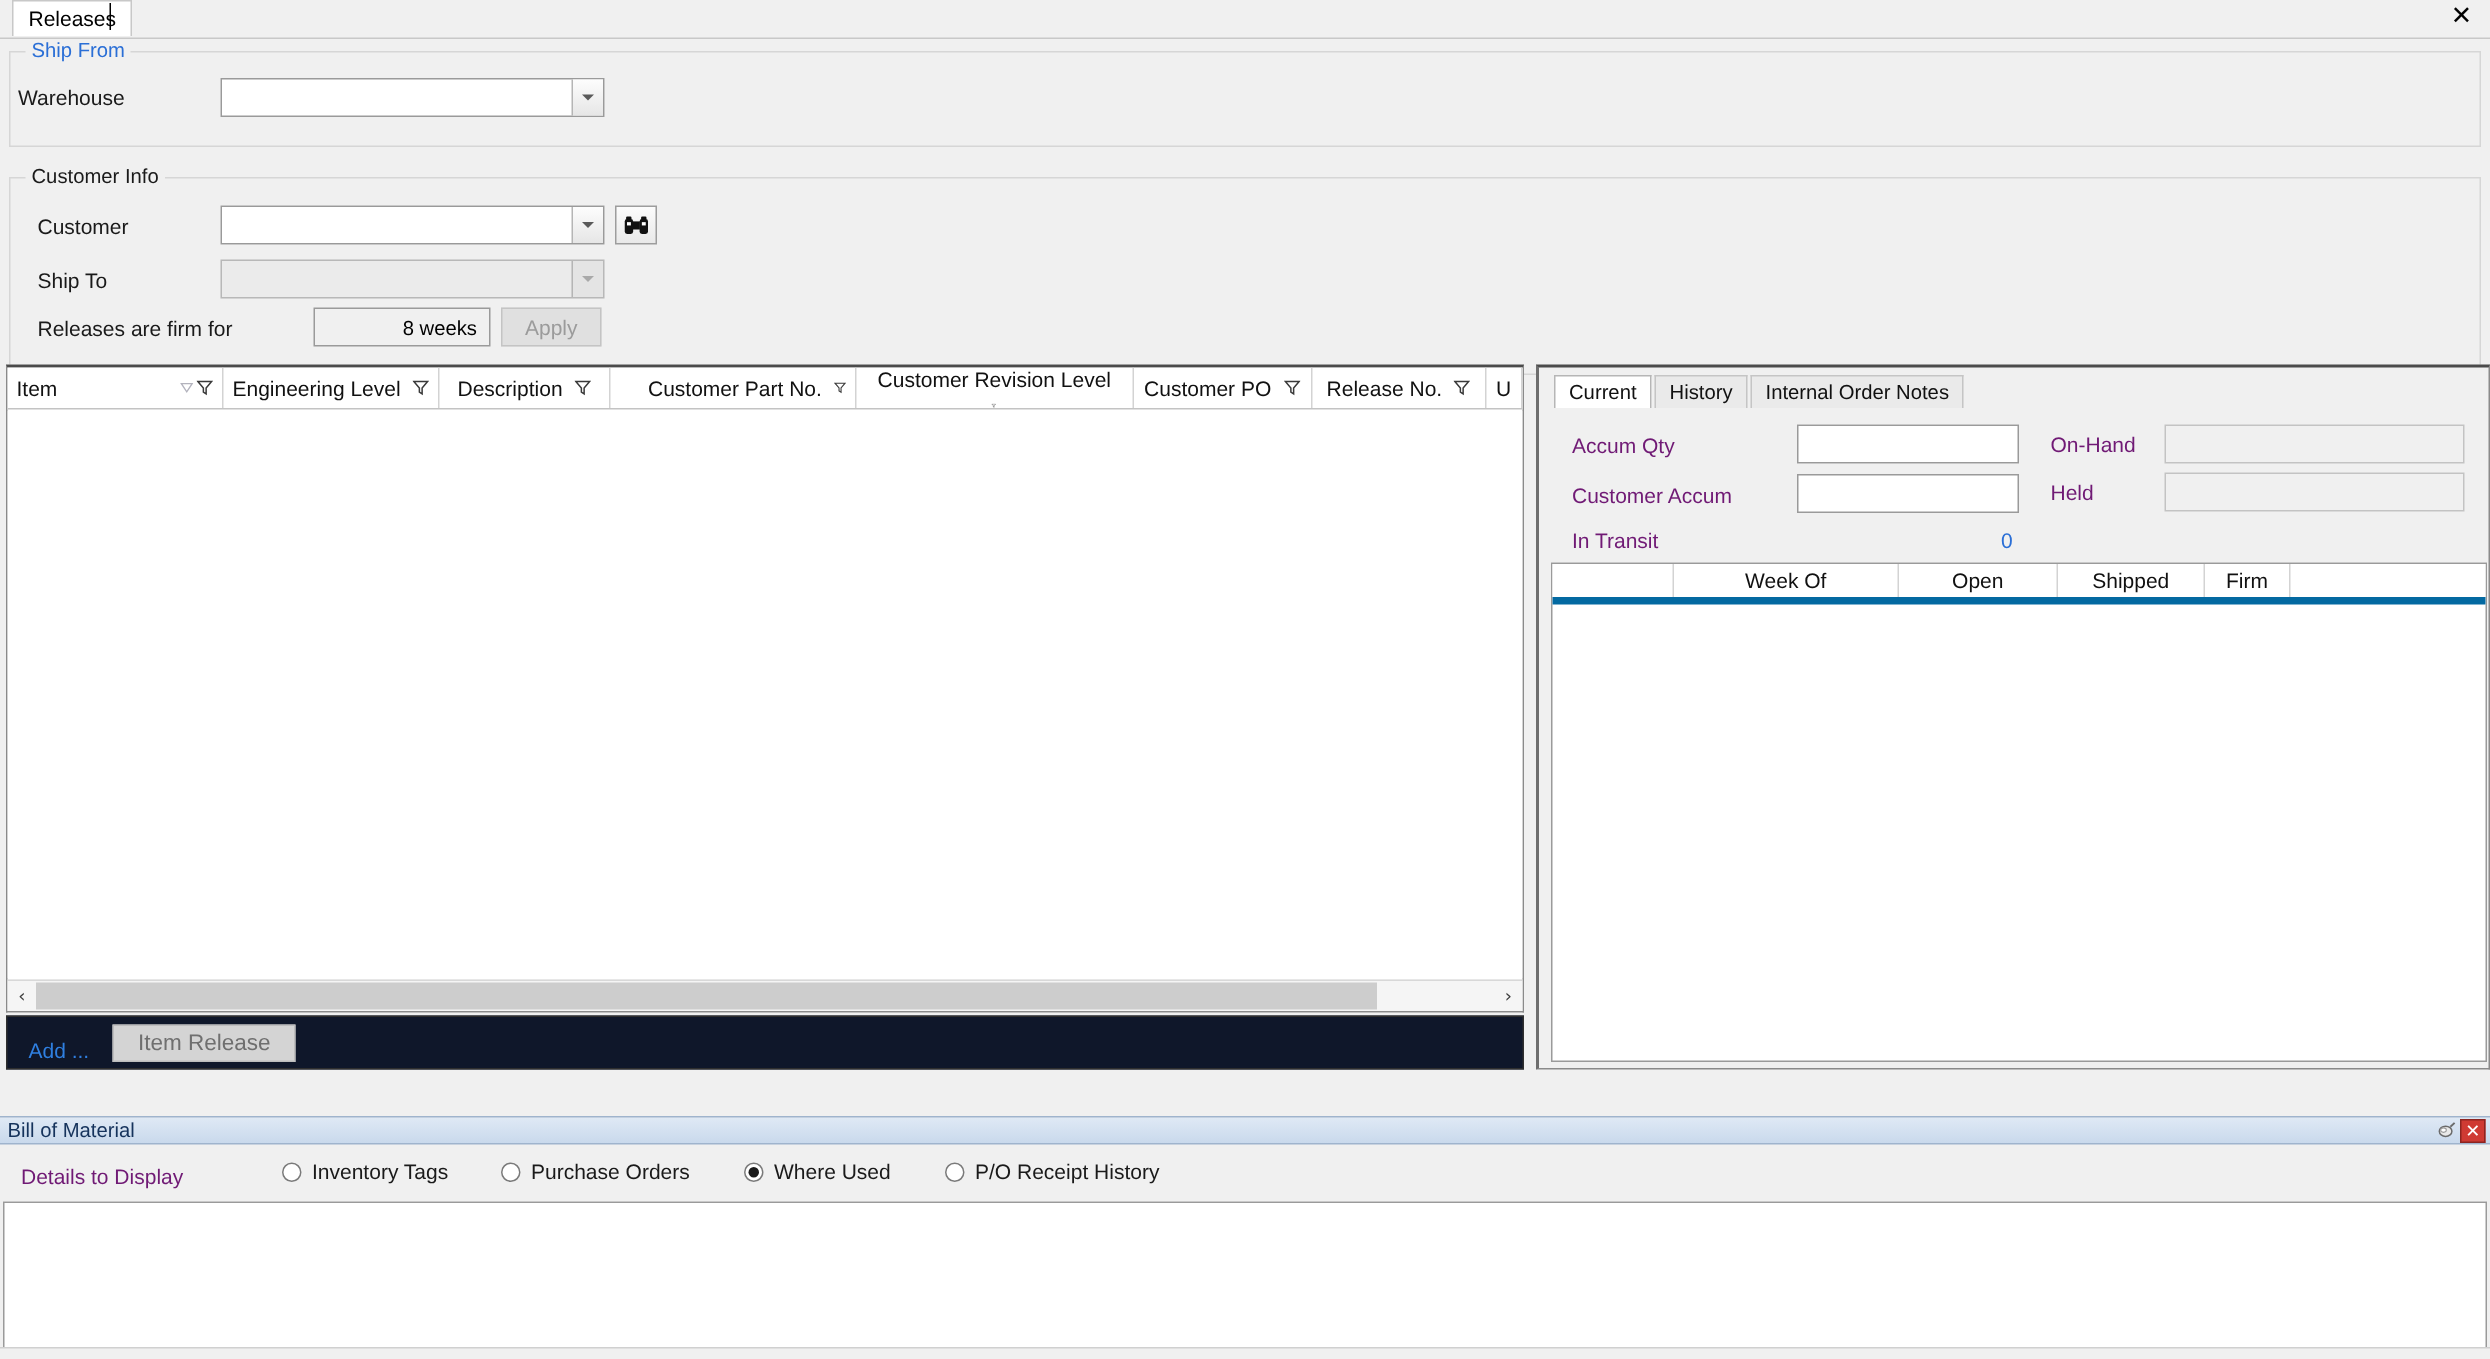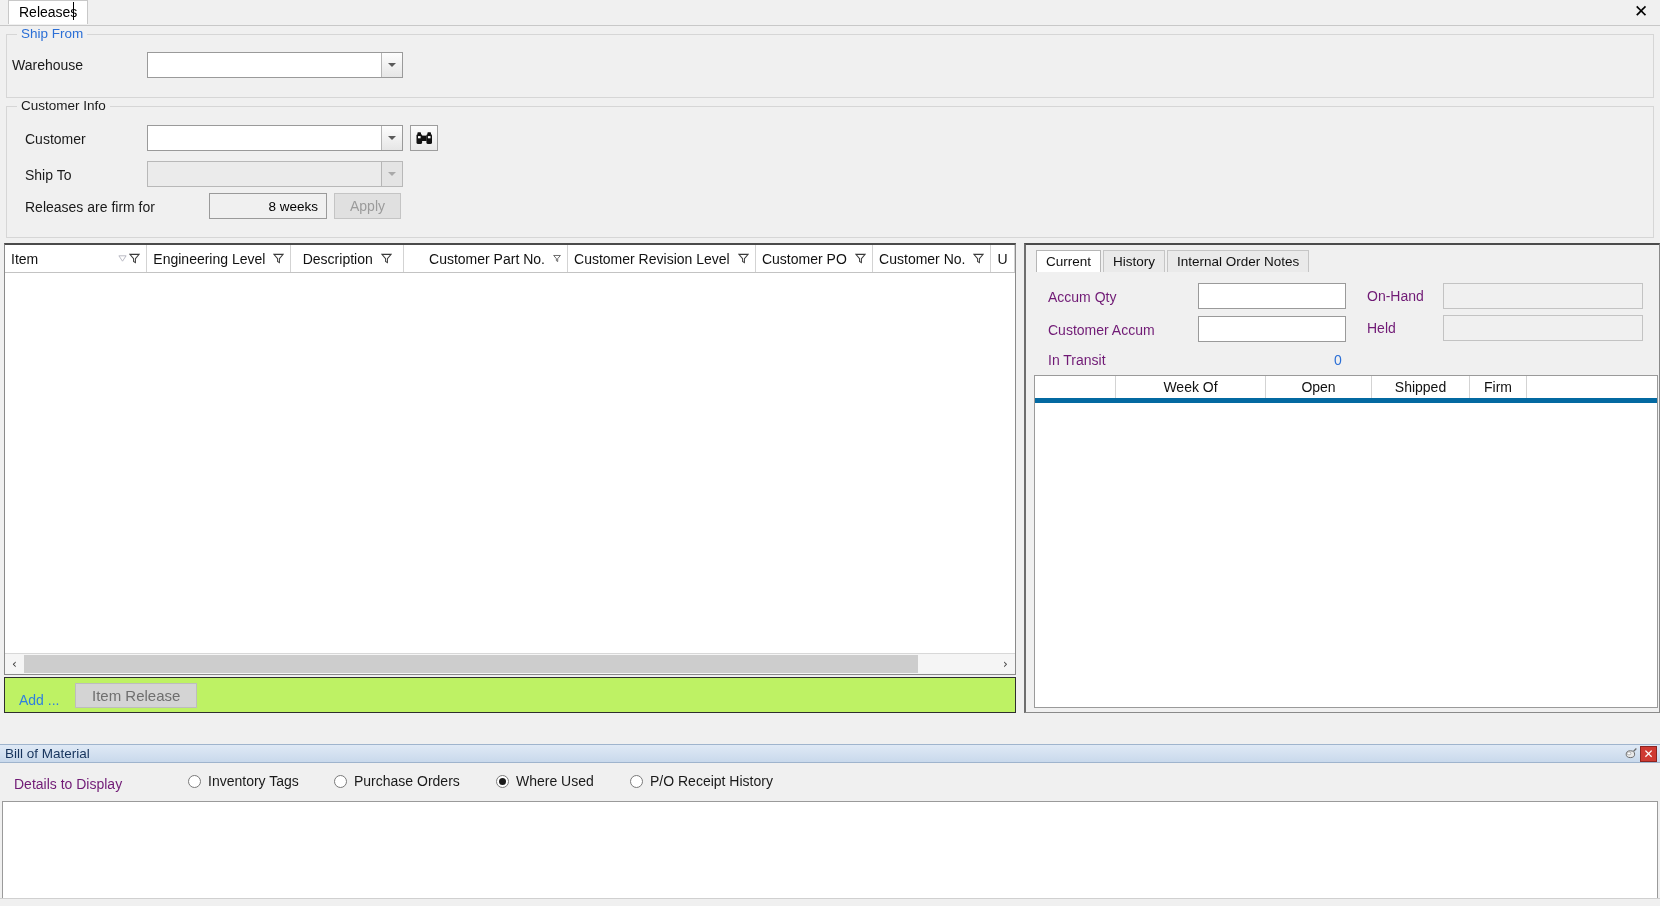--- a/index.html
+++ b/index.html
@@ -152,21 +152,21 @@
   }
   .sc-track { flex: 1; background: #f5f5f5; position: relative; }
   .sc-thumb {
     position: absolute; left: 0; top: 1px; bottom: 1px; width: 92%;
     background: #cdcdcd;
   }
 
   
   .actionbar {
     position: absolute;
-    background: #bef264;
+    background: #0f172a;
     border: 1px solid #2e2e2e;
     display: flex; align-items: center;
   }
   .addlink {
     position: absolute; left: 14px; top: 14px;
     color: #2f7fe0; font-size: 14px; cursor: pointer;
   }
   .relbtn {
     position: absolute; left: 70px; top: 5px;
     height: 25px; padding: 0 16px;
@@ -291,21 +291,21 @@
       <div class="cval" style="position:relative;">
         
         <span></span>
       </div>
       <div class="cbtn">
         <span class="arrow-dn"></span>
       </div>
     </div>
   </div>
 
-  <div class="groupbox" style="left:6px; top:106px; width:1648px; height:132px;">
+  <div class="groupbox" style="left:6px; top:118px; width:1648px; height:132px;">
     <div class="group-legend legend-dark">Customer Info</div>
 
     <div class="fieldlabel" style="left:18px; top:24px;">Customer</div>
 
     <div class="combo" style="left:140px; top:18px; width:256px;">
       <div class="cval"></div>
       <div class="cbtn">
         <span class="arrow-dn"></span>
       </div>
     </div>
@@ -372,36 +372,36 @@
         </svg>
       </div>
 
       <div class="hcell" style="width:145px;margin-left:19px;">
         <span class="hlabel">Customer Part No.</span>
         <svg class="funnel" viewBox="0 0 12 12">
           <path d="M1 1.5 L11 1.5 L7 6.2 L7 10.5 L5 9.2 L5 6.2 Z" fill="none" stroke="#3a3a3a" stroke-width="1.1"></path>
         </svg>
       </div>
 
-      <div class="hcell" style="width:190px;">
+      <div class="hcell" style="width:190px;flex-direction:column;">
         <span class="hlabel">Customer Revision Level</span>
         <svg class="funnel" viewBox="0 0 12 12">
           <path d="M1 1.5 L11 1.5 L7 6.2 L7 10.5 L5 9.2 L5 6.2 Z" fill="none" stroke="#3a3a3a" stroke-width="1.1"></path>
         </svg>
       </div>
 
       <div class="hcell" style="width:122px;">
         <span class="hlabel">Customer PO</span>
         <svg class="funnel" viewBox="0 0 12 12">
           <path d="M1 1.5 L11 1.5 L7 6.2 L7 10.5 L5 9.2 L5 6.2 Z" fill="none" stroke="#3a3a3a" stroke-width="1.1"></path>
         </svg>
       </div>
 
       <div class="hcell" style="width:120px;">
-        <span class="hlabel">Customer No.</span>
+        <span class="hlabel">Release No.</span>
         <svg class="funnel" viewBox="0 0 12 12">
           <path d="M1 1.5 L11 1.5 L7 6.2 L7 10.5 L5 9.2 L5 6.2 Z" fill="none" stroke="#3a3a3a" stroke-width="1.1"></path>
         </svg>
       </div>
 
       <div class="hcell" style="width:24px;justify-content:flex-start;">
         <span class="hlabel">U</span>
       </div>
     </div>
 

